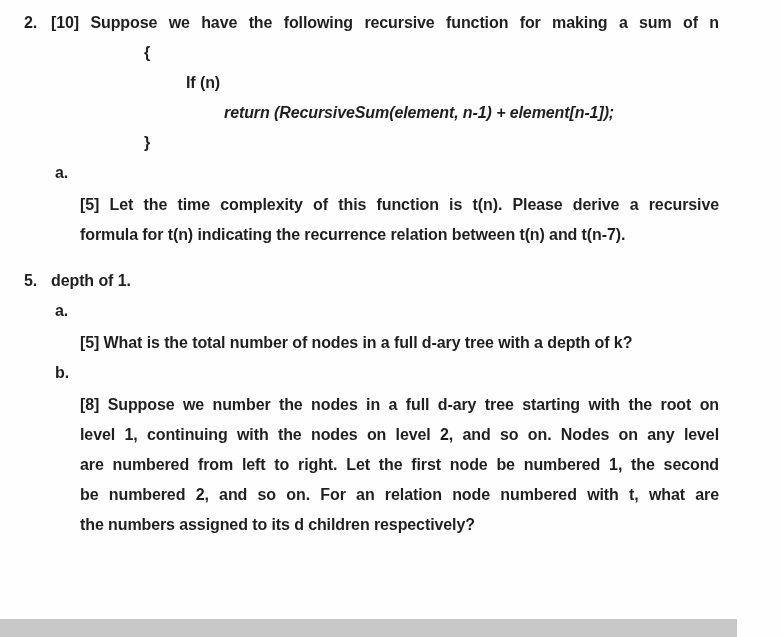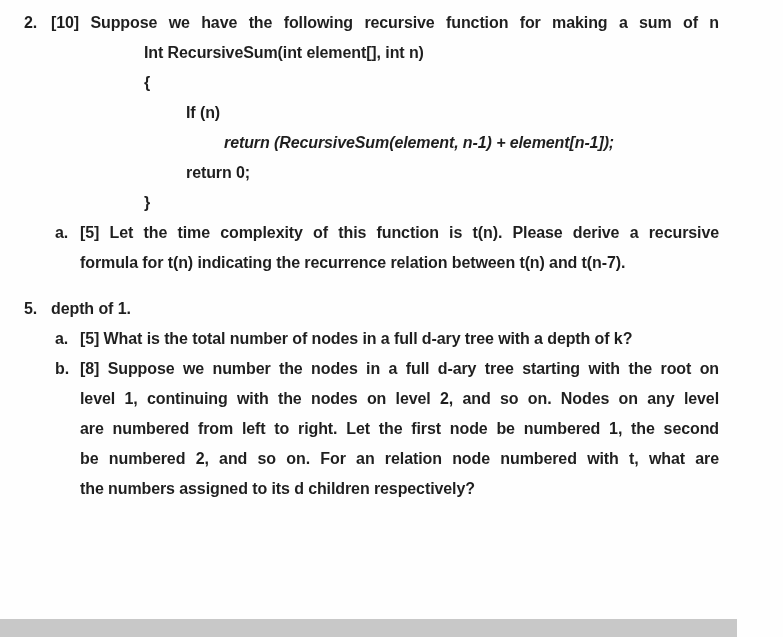--- a/index.html
+++ b/index.html
@@ -24,44 +24,42 @@
   
   .j { text-align:justify; text-align-last:justify; word-spacing:-2px; }
   
   .n { white-space:nowrap; }
   
   .ind1 { padding-left:93px; }
   .ind2 { padding-left:135px; }
   .ind3 { padding-left:173px;font-style:italic; }
   .sub { display:flex; }
   .subnum  { flex:0 0 29px; width:29px; padding-left:4px; box-sizing:border-box; }
-  .subbody { flex:1; min-width:0; }
+  .subbody { flex:1; min-width:0;margin-top:32px; }
   .bottom-bar {
     position:absolute; left:0; bottom:0;
     width:737px; height:18px;
     background:#c8c8c8;
   }
 </style>
 </head>
 <body>
 
 <div class="page">
   <div class="content">
 
     <section class="question">
       <div class="qnum">2.</div>
       <div class="qbody">
         <div class="line j">[10] Suppose we have the following recursive function for making a sum of n</div>
 
         <div>
-          <div class="line n ind1">Int RecursiveSum(int element[], int n)</div>
           <div class="line n ind1">{</div>
           <div class="line n ind2">If (n)</div>
           <div class="line n ind3">return (RecursiveSum(element, n-1) + element[n-1]);</div>
-          <div class="line n ind2">return 0;</div>
           <div class="line n ind1">}</div>
         </div>
 
         <div class="sub">
           <div class="subnum">a.</div>
           <div class="subbody">
             <div class="line j">[5] Let the time complexity of this function is t(n). Please derive a recursive</div>
             <div class="line n">formula for t(n) indicating the recurrence relation between t(n) and t(n-7).</div>
           </div>
         </div>

